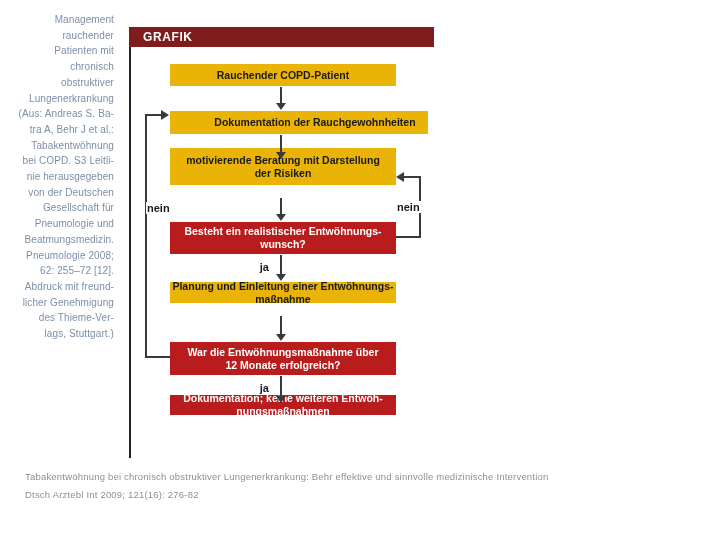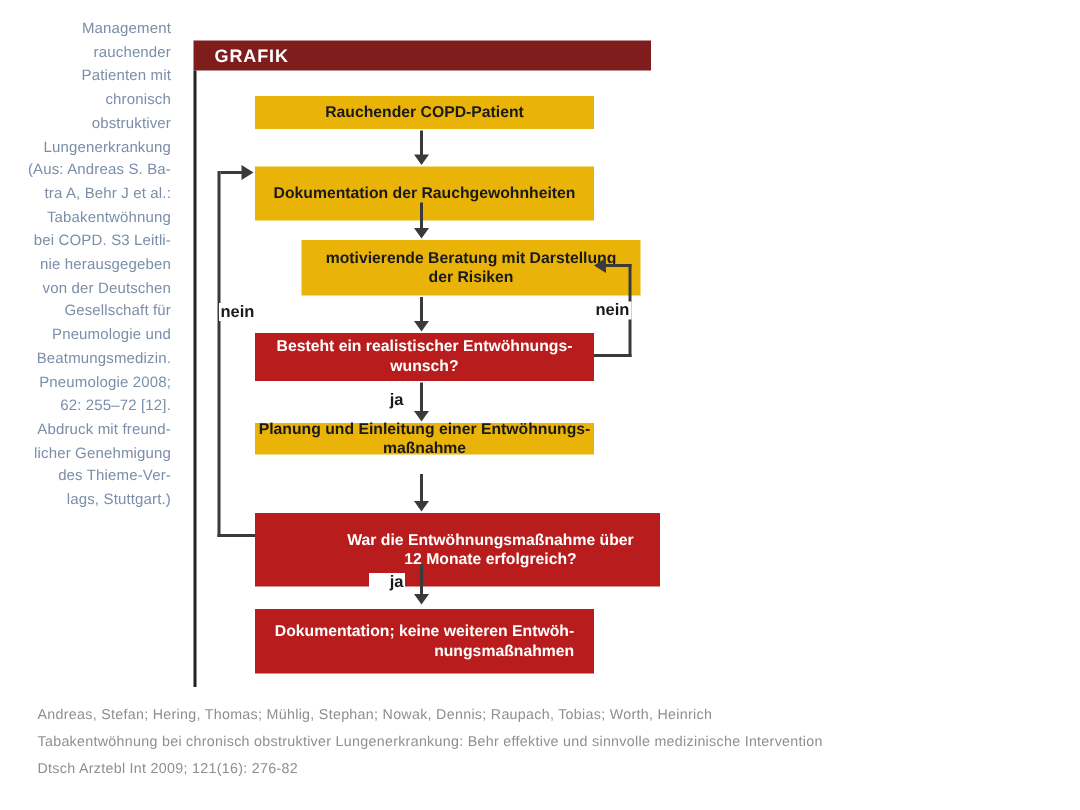--- a/index.html
+++ b/index.html
@@ -93,35 +93,35 @@
 lags, Stuttgart.)</div>
 
   <div class="grafik-bar">
     <span class="lbl">GRAFIK</span>
   </div>
 
   <div class="divider"></div>
 
   <div class="node light" style="top:64px;height:22px;">Rauchender COPD-Patient</div>
 
-  <div class="node light" style="top:111px;height:36px;">Dokumentation der Rauchgewohnheiten</div>
+  <div class="node light" style="top:111px;height:23px;padding-left:32px;">Dokumentation der Rauchgewohnheiten</div>
 
-  <div class="node light" style="top:160px;height:37px;margin-left:31px;">motivierende Beratung mit Darstellung
+  <div class="node light" style="top:148px;height:37px;">motivierende Beratung mit Darstellung
 der Risiken</div>
 
   <div class="node dark" style="top:222px;height:32px;">Besteht ein realistischer Entwöhnungs-
 wunsch?</div>
 
   <div class="node light" style="top:282px;height:21px;">Planung und Einleitung einer Entwöhnungs-
 maßnahme</div>
 
-  <div class="node dark" style="top:342px;height:49px;padding-left:44px;">War die Entwöhnungsmaßnahme über
+  <div class="node dark" style="top:342px;height:33px;">War die Entwöhnungsmaßnahme über
 12 Monate erfolgreich?</div>
 
-  <div class="node dark" style="top:406px;height:43px;text-align:right;">Dokumentation; keine weiteren Entwöh-
+  <div class="node dark" style="top:395px;height:20px;">Dokumentation; keine weiteren Entwöh-
 nungsmaßnahmen</div>
 
   <div class="varrow" style="left:276px;top:87px;height:23px;">
     <div class="stem" style="height:17px;"></div>
     <div class="head"></div>
   </div>
   <div class="varrow" style="left:276px;top:135px;height:24px;">
     <div class="stem" style="height:18px;"></div>
     <div class="head"></div>
   </div>
@@ -155,18 +155,17 @@
     <div class="seg" style="left:419px;top:176px;width:2px;height:62px;"></div>
     <div class="seg" style="left:404px;top:176px;width:17px;height:2px;"></div>
     <div class="head-left" style="left:396px;top:172px;"></div>
   </div>
   <div class="edge-label" style="left:396px;top:201px;">nein</div>
 
   <div class="edge-label" style="left:246px;top:261px;width:22px;text-align:right;">ja</div>
   <div class="edge-label" style="left:246px;top:382px;width:22px;text-align:right;">ja</div>
 
   <div class="footer">
-    <div>Andreas, Stefan; Hering, Thomas; Mühlig, Stephan; Nowak, Dennis; Raupach, Tobias; Worth, Heinrich</div>
     <div>Tabakentwöhnung bei chronisch obstruktiver Lungenerkrankung: Behr effektive und sinnvolle medizinische Intervention</div>
     <div>Dtsch Arztebl Int 2009; 121(16): 276-82</div>
   </div>
 
 </div>
 
 </body></html>

